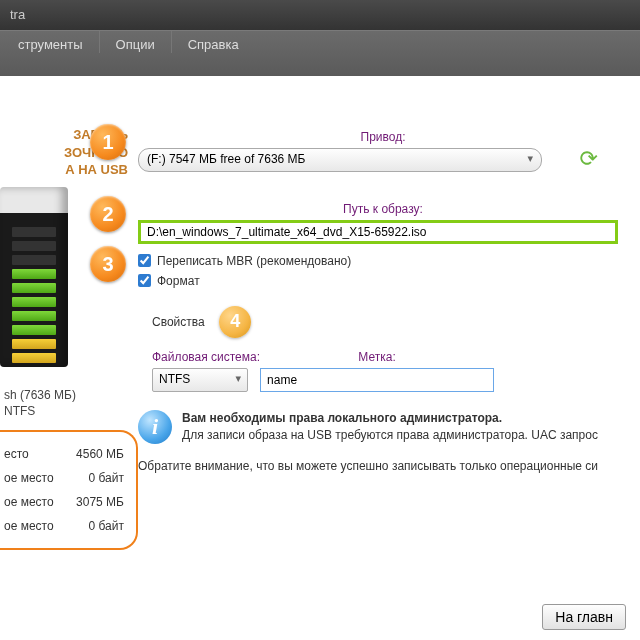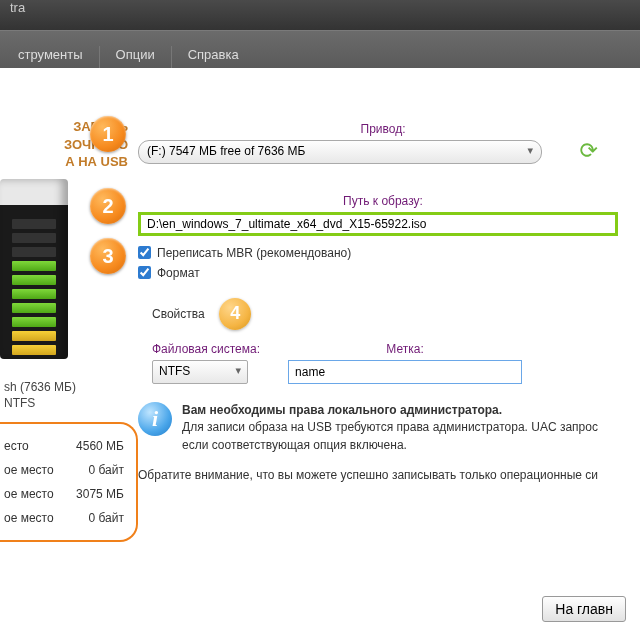--- a/index.html
+++ b/index.html
@@ -1,18 +1,18 @@
 <!DOCTYPE html>
 <html><head>
 <meta charset="utf-8">
 <style>
 * { margin: 0; padding: 0; box-sizing: border-box; font-family: Arial, sans-serif; }
 body { width: 640px; height: 640px; background: #000; overflow: hidden; position: relative; }
-.titlebar { height: 30px; background: linear-gradient(#4a4a4a,#333); color: #ccc; font-size: 13px; padding: 0 10px; }
-.menubar { height: 38px; background: linear-gradient(#6b6b6b,#5a5a5a); border-top: 1px solid #7a7a7a; display: flex; align-items: flex-end; padding: 0 4px; }
+.titlebar { height: 30px; background: linear-gradient(#4a4a4a,#333); color: #ccc; font-size: 13px; padding: 7px 10px; }
+.menubar { height: 46px; background: linear-gradient(#6b6b6b,#5a5a5a); border-top: 1px solid #7a7a7a; display: flex; align-items: flex-start; padding: 0 4px; }
 .menu-item { color: #ddd; font-size: 13px; padding: 6px 14px; cursor: pointer; }
 .menu-sep { width: 1px; height: 22px; background: #777; margin: 0 2px; }
 .content { background: #fff; height: 572px; position: relative; padding-top: 50px; }
 .left-col { position: absolute; left: 0; top: 50px; width: 138px; }
 .heading { color: #c27c2a; font-size: 13px; font-weight: bold; text-align: right; line-height: 1.35; text-transform: uppercase; padding-right: 10px; }
 .usb-art { position: relative; height: 195px; margin-top: 8px; }
 .usb-body { position: absolute; left: 0; top: 0; width: 68px; height: 180px; border-radius: 4px; background: linear-gradient(#e8e8e8 0 26px,#1a1a1a 26px); box-shadow: inset -6px 0 8px rgba(0,0,0,.3); }
 .bars { position: absolute; left: 12px; top: 40px; width: 44px; }
 .bar { height: 10px; margin-bottom: 4px; border-radius: 1px; }
 .bg { background:#333; }
@@ -27,21 +27,21 @@
 .badge { position: absolute; left: -48px; top: -6px; width: 36px; height: 36px; border-radius: 50%; background: radial-gradient(circle at 35% 30%,#ffb95c,#f68a1e 60%,#d66a0a); color: #fff; font-size: 20px; font-weight: bold; display: flex; align-items: center; justify-content: center; box-shadow: 0 1px 3px rgba(0,0,0,.4), inset 0 1px 2px rgba(255,255,255,.5); }
 .lbl { font-size: 12px; color: #701a75; margin-bottom: 4px; display: block; text-align: center; }
 .combo { width: 404px; height: 24px; border: 1px solid #aaa; border-radius: 11px; background: linear-gradient(#fefefe,#e8e8e8); font-size: 12px; padding: 3px 22px 3px 8px; position: relative; cursor: pointer; }
 .combo::after { content: "▾"; position: absolute; right: 8px; top: 3px; color: #666; font-size: 11px; }
 .refresh { position: absolute; right: 30px; top: 16px; color: #6bb93f; font-size: 22px; cursor: pointer; }
 .txt { width: 480px; height: 24px; border: 3px solid #84cc16; font-size: 12px; padding: 3px 6px; }
 .chk-row { font-size: 12px; color: #333; margin: 6px 0 4px 0; display: flex; align-items: flex-start; gap: 6px; }
 .chk { width: 13px; height: 13px; accent-color: #2d7bd0; cursor: pointer; }
 .sub-lbl { font-size: 12px; color: #333; margin-top: 19px; display: inline-block; }
 .badge-inline { position: relative; display: inline-flex; width: 32px; height: 32px; border-radius: 50%; background: radial-gradient(circle at 35% 30%,#ffd68a,#f5b544 60%,#d6941a); color: #fff; font-size: 18px; font-weight: bold; align-items: center; justify-content: center; margin-left: 10px; vertical-align: middle; box-shadow: 0 1px 3px rgba(0,0,0,.3); }
-.props { margin-top: 12px; display: flex; gap: 28px; }
+.props { margin-top: 12px; display: flex; }
 .small-combo { width: 96px; height: 24px; border: 1px solid #aaa; border-radius: 2px; background: linear-gradient(#fefefe,#e8e8e8); font-size: 12px; padding: 3px 20px 3px 6px; position: relative; cursor: pointer; }
 .small-combo::after { content: "▾"; position: absolute; right: 6px; top: 3px; color: #666; font-size: 11px; }
 .label-input { width: 234px; height: 24px; border: 1px solid #6aa7e8; font-size: 12px; padding: 3px 6px; outline: none; }
 .info-box { margin-top: 18px; display: flex; gap: 10px; }
 .info-icon { width: 34px; height: 34px; border-radius: 50%; background: radial-gradient(circle at 35% 30%,#bfe5ff,#4aa6ea 60%,#1e7ac8); color: #fff; font-size: 22px; font-weight: bold; font-style: italic; font-family: Georgia,serif; display: flex; align-items: center; justify-content: center; flex-shrink: 0; }
 .info-text { font-size: 12px; color: #333; line-height: 1.45; }
 .info-text b { font-weight: bold; }
 .note { font-size: 12px; color: #333; margin-top: 14px; }
 .btn { position: absolute; right: 14px; bottom: 18px; height: 26px; padding: 0 12px; font-size: 14px; border: 1px solid #999; border-radius: 3px; background: linear-gradient(#fefefe,#e2e2e2); cursor: pointer; }
 </style>
@@ -151,21 +151,20 @@
         <div class="lbl">Метка:</div>
         <input class="label-input" value="name" style="">
       </div>
     </div>
 
     <div class="info-box">
       <div class="info-icon">i</div>
       <div class="info-text">
         <b>Вам необходимы права локального администратора.</b><br>
         <span>Для записи образа на USB требуются права администратора. UAC запрос</span><br>
-        <span>если соответствующая опция включена.</span>
       </div>
     </div>
 
     <div class="note">Обратите внимание, что вы можете успешно записывать только операционные си</div>
 
   </div>
 
   <button class="btn">На главн</button>
 </div>
 

